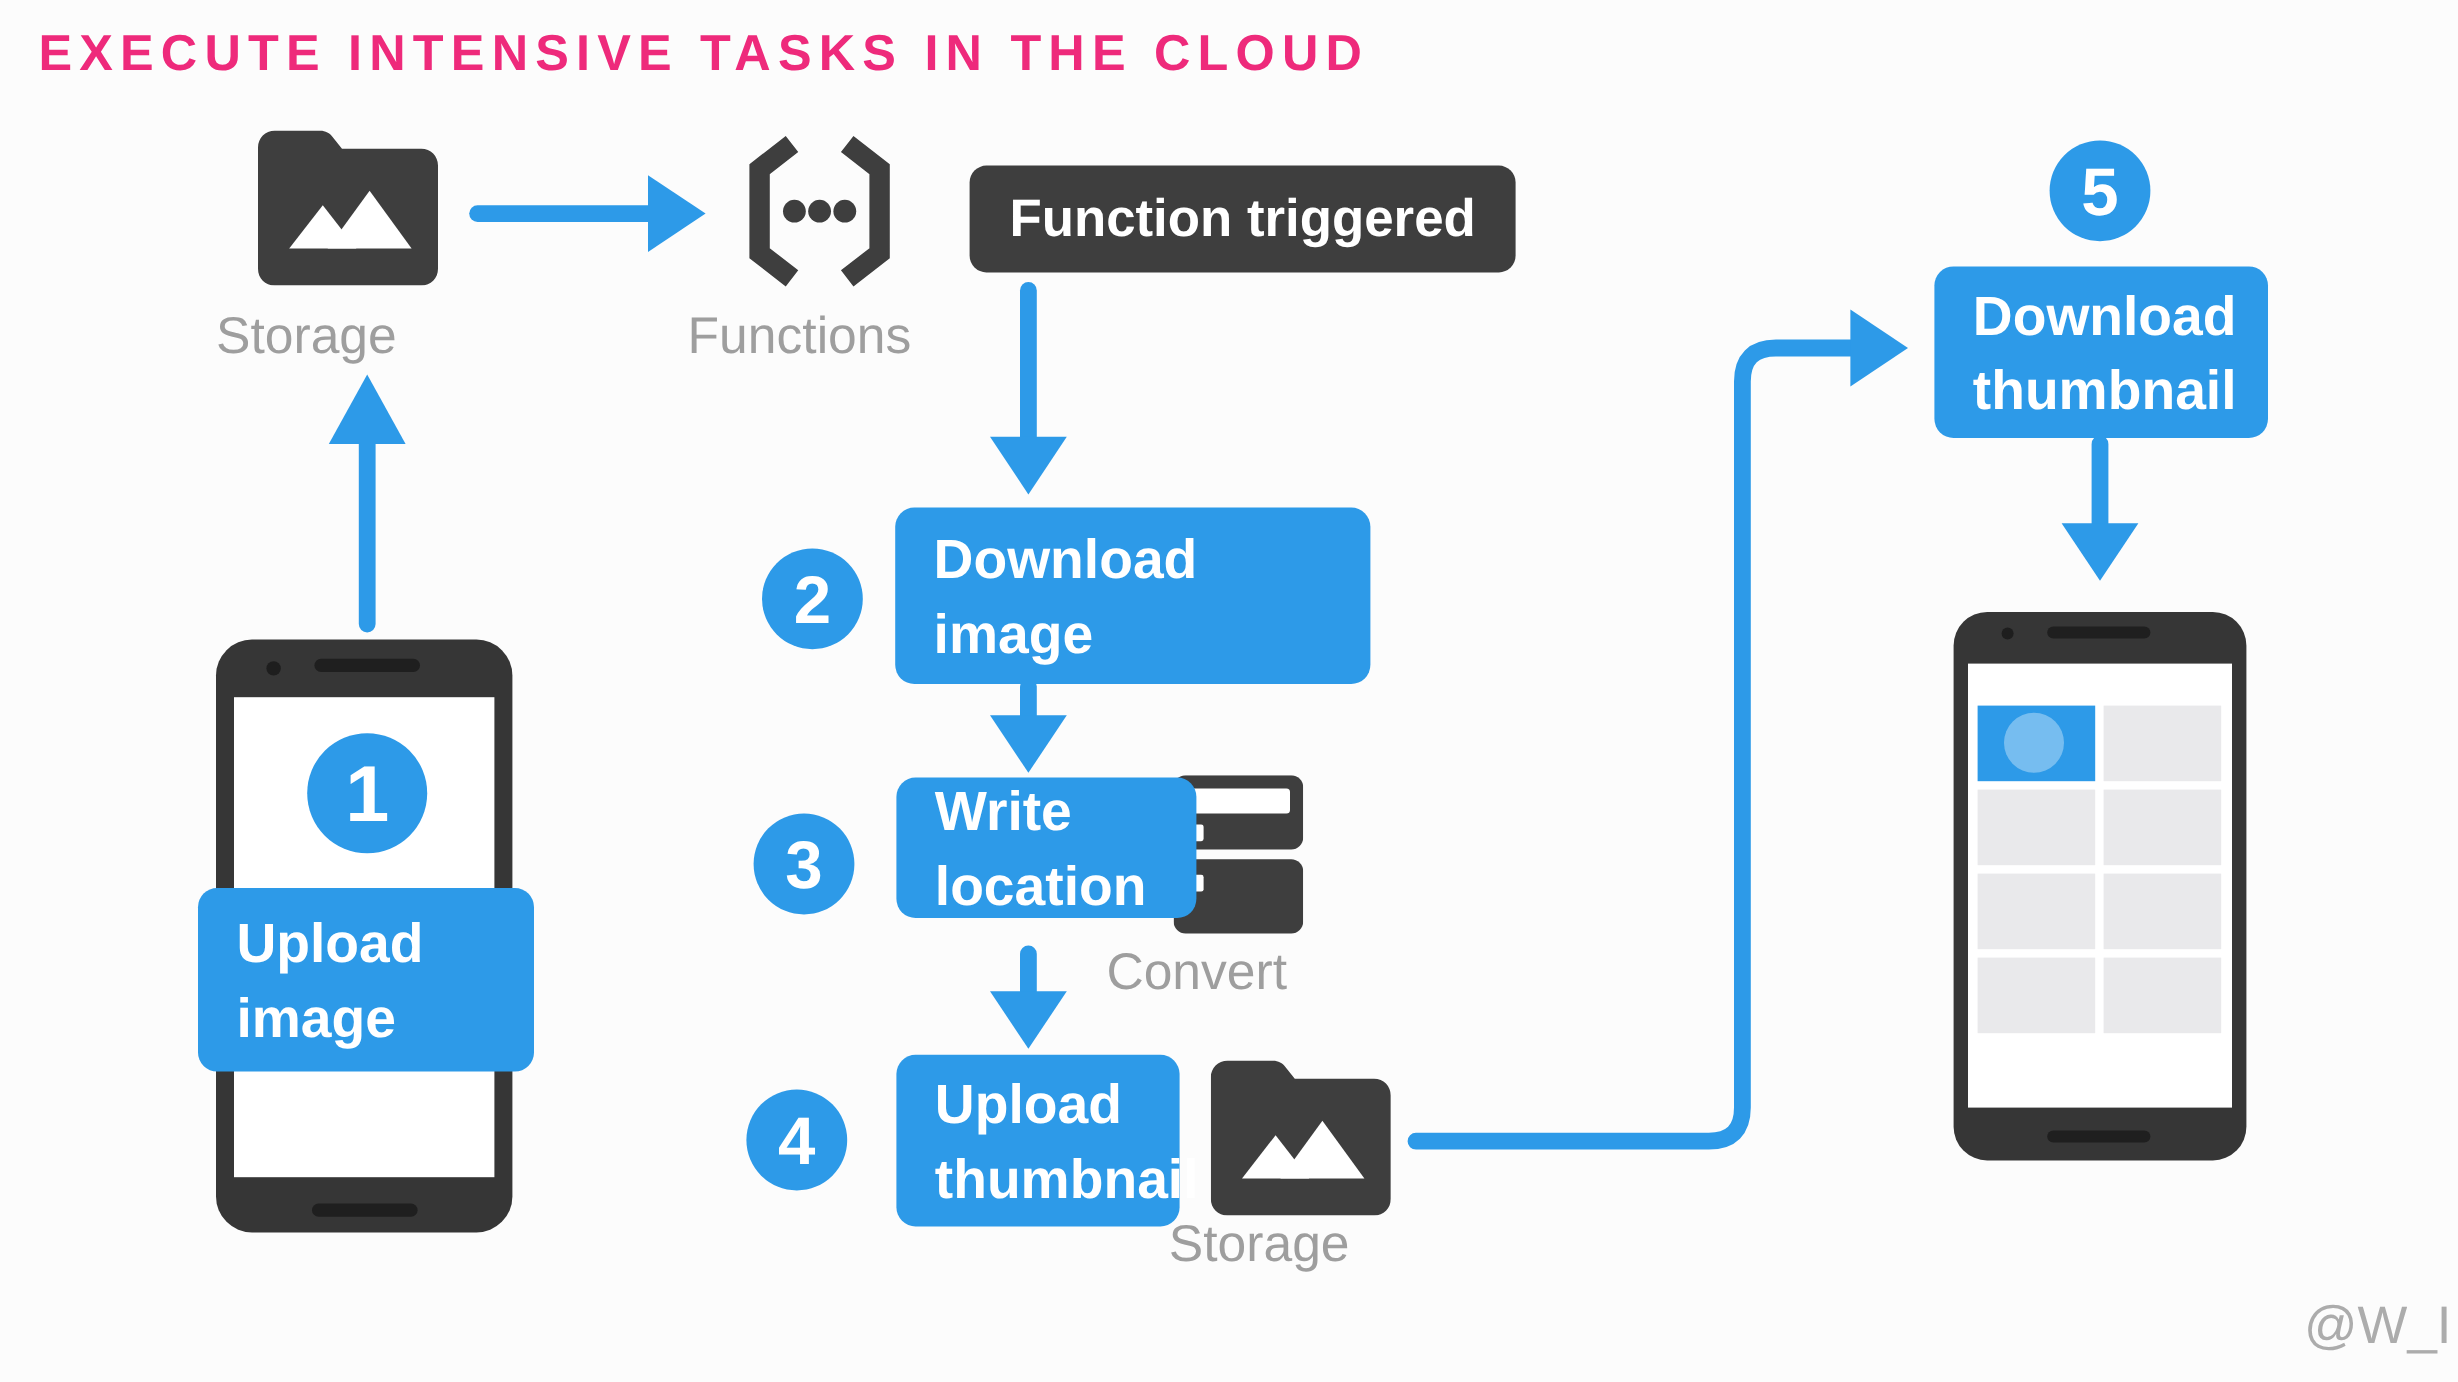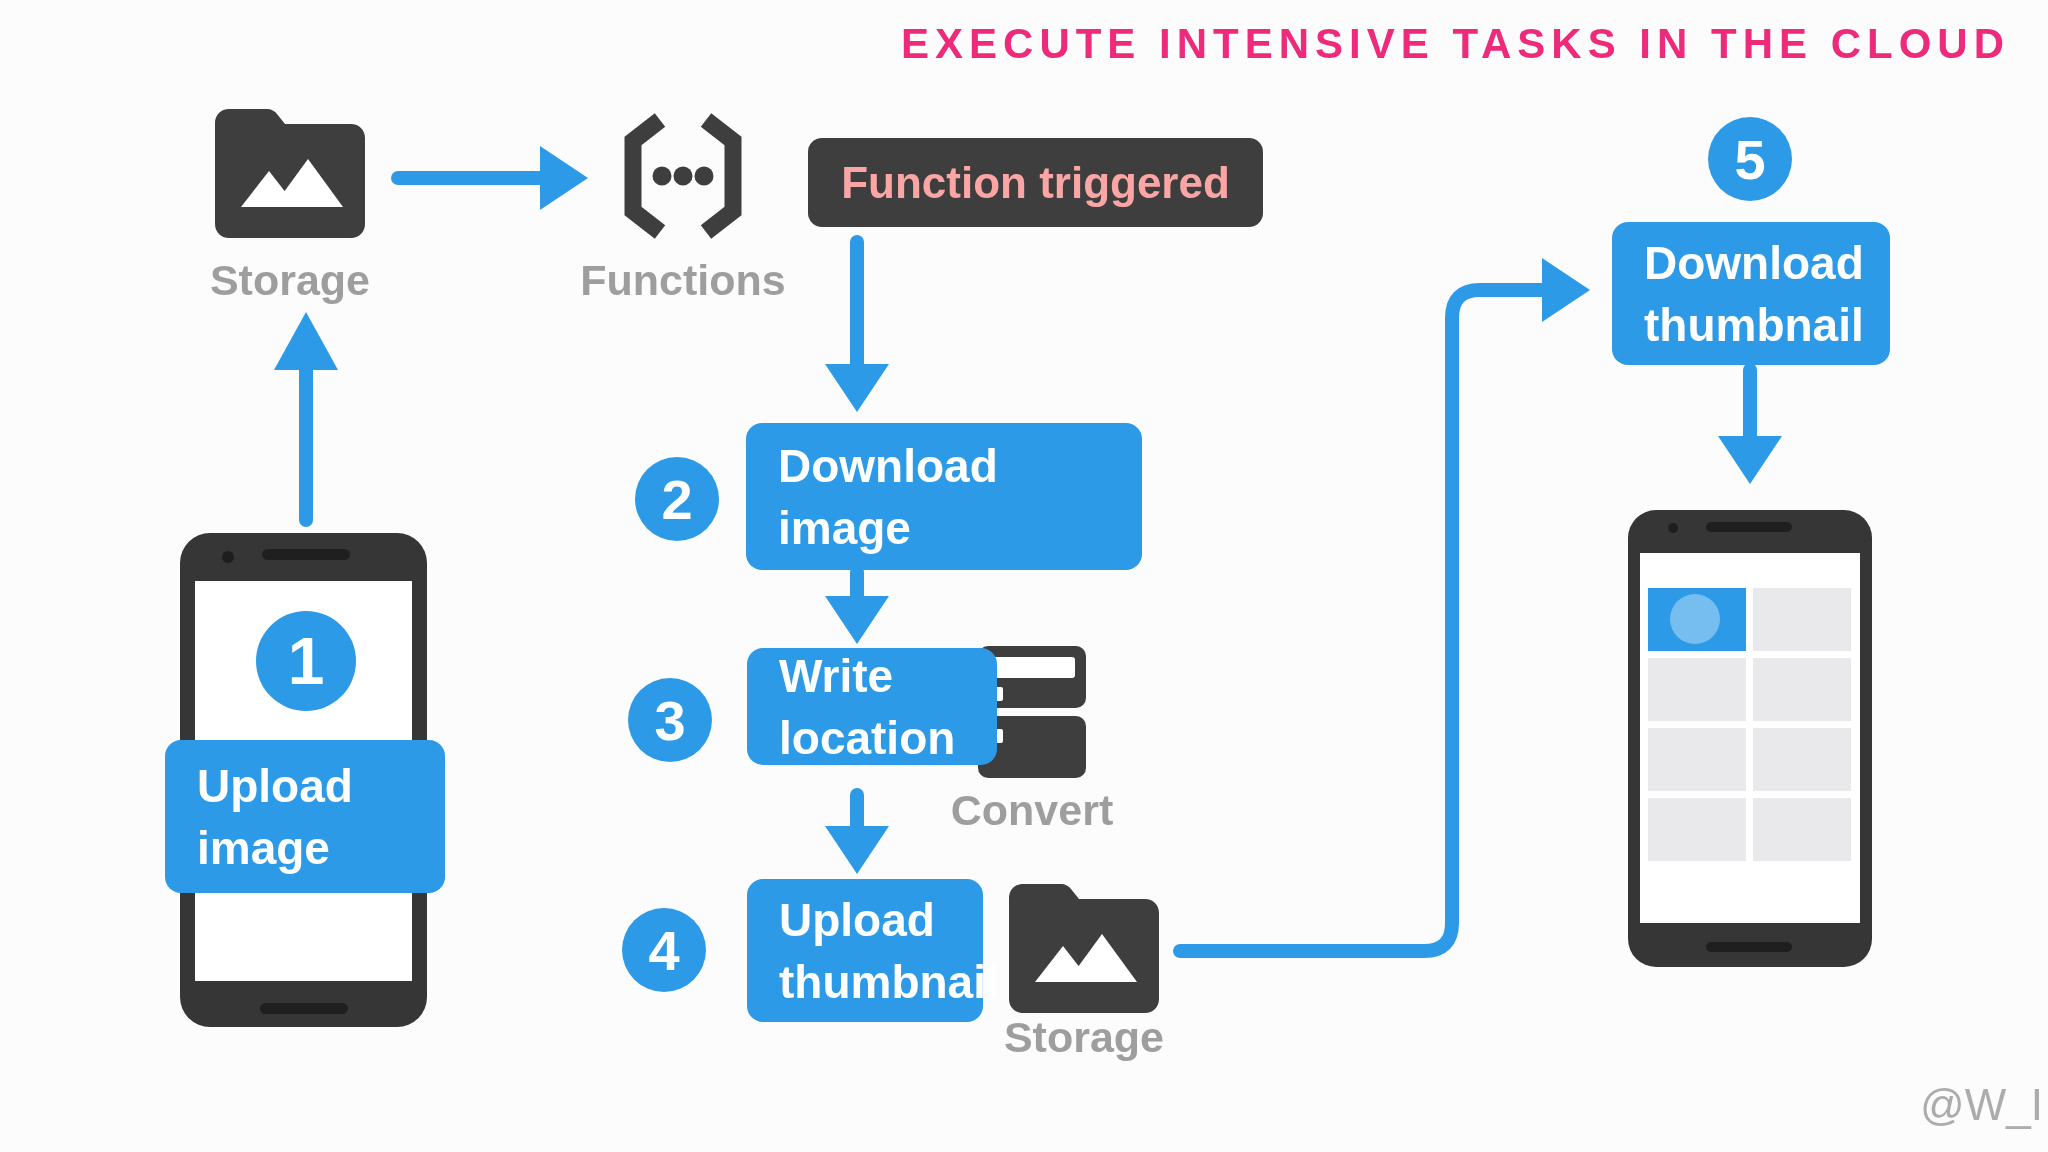--- a/index.html
+++ b/index.html
@@ -8,32 +8,32 @@
     --dark:#3E3E3E;
     --labelgray:#9E9E9E;
     --tilegray:#E9E9EB;
     --wmgray:#ACACAC;
   }
   *{margin:0;padding:0;box-sizing:border-box;}
   html,body{width:2048px;height:1152px;background:#FCFCFC;overflow:hidden;
     font-family:"Liberation Sans", sans-serif;}
   .stage{position:relative;width:2048px;height:1152px;background:#FCFCFC;}
 
-  .title{position:absolute;left:0;top:20px;width:2010px;text-align:right;
-    font-size:42px;font-weight:bold;letter-spacing:6px;color:var(--pink);}
+  .title{position:absolute;left:0;top:20px;width:2010px;text-align:left;
+    font-size:42px;font-weight:bold;letter-spacing:6px;color:var(--pink);padding-left:32px;}
 
   svg.arrows{position:absolute;left:0;top:0;width:2048px;height:1152px;z-index:1;}
   .arrow-line{stroke:var(--blue);stroke-width:14px;fill:none;stroke-linecap:round;}
   .arrow-head{fill:var(--blue);stroke:none;}
 
   .icon{position:absolute;z-index:2;}
-  .node-label{position:absolute;z-index:2;width:220px;text-align:center;
-    font-size:43px;color:var(--labelgray);font-weight:bold;}
+  .node-label{position:absolute;z-index:2;width:220px;
+    font-size:43px;color:var(--labelgray);}
 
-  .dark-box{position:absolute;z-index:3;background:var(--dark);color:#fca5a5;
+  .dark-box{position:absolute;z-index:3;background:var(--dark);color:#ffffff;
     border-radius:14px;display:flex;align-items:center;justify-content:center;
     font-size:44px;font-weight:bold;}
 
   .blue-box{position:absolute;z-index:3;background:var(--blue);color:#fff;
     border-radius:16px;display:flex;flex-direction:column;justify-content:center;
     padding-left:32px;font-size:46px;font-weight:bold;line-height:62px;}
 
   .num-circle{position:absolute;z-index:4;background:var(--blue);color:#fff;
     border-radius:50%;display:flex;align-items:center;justify-content:center;
     font-weight:bold;}

